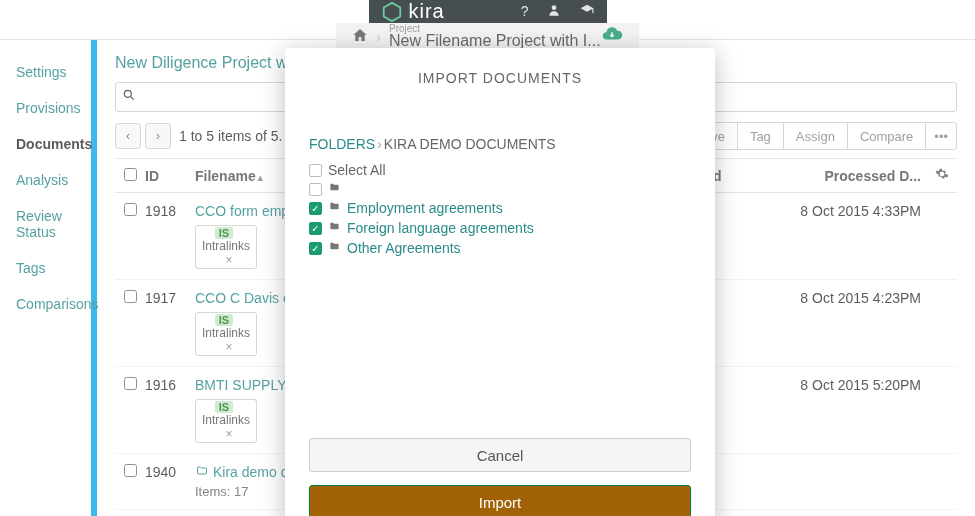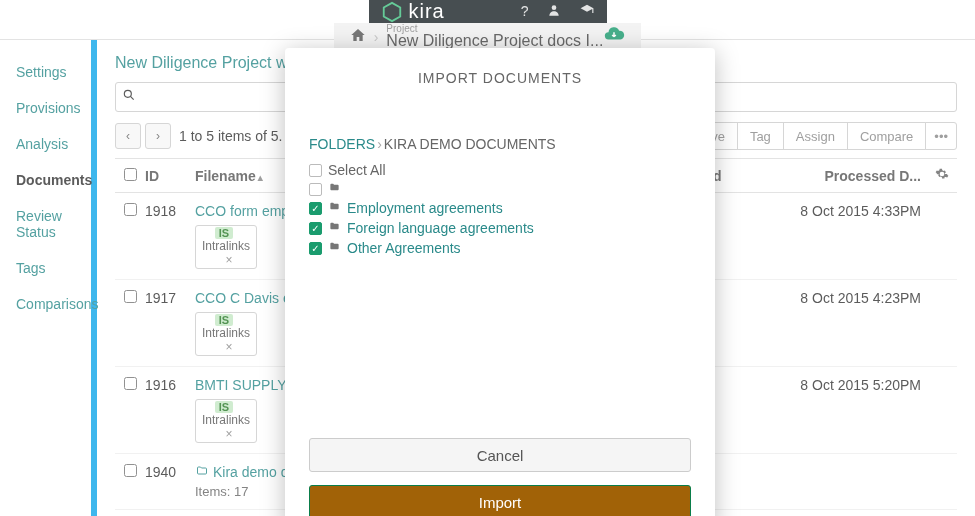--- a/index.html
+++ b/index.html
@@ -111,38 +111,38 @@
   <div class="topbar-right">
     <span style="color:#666;margin-right:8px;">
       <svg width="16" height="16" viewBox="0 0 24 24" fill="#555">
           <path d="M12 3l10 9h-3v9h-5v-6h-4v6H5v-9H2l10-9z"></path>
         </svg>
     </span>
     <span style="color:#bbb;margin-right:8px;">›</span>
     <div class="breadcrumb">
       <div>
         <span class="breadcrumb-small">Project</span>
-        <span class="breadcrumb-title">New Diligence Project docs I...</span>
+        <span class="breadcrumb-title">New Filename Project with I...</span>
       </div>
     </div>
     <span class="cloud-btn">
       <svg width="22" height="22" viewBox="0 0 24 24" fill="#1a9c6e">
           <path d="M19 18H6a4 4 0 010-8 6 6 0 0111.6-1.5A4.5 4.5 0 0119 18z"></path>
           <path d="M12 10v5m0 0l-2-2m2 2l2-2" stroke="#fff" stroke-width="1.6" fill="none"></path>
         </svg>
     </span>
   </div>
 </div>
 
 <div class="layout">
   <div class="sidebar">
     <div class="sidebar-item">Settings</div>
     <div class="sidebar-item">Provisions</div>
+    <div class="sidebar-item active">Documents</div>
     <div class="sidebar-item">Analysis</div>
-    <div class="sidebar-item active">Documents</div>
     <div class="sidebar-item">Review Status</div>
     <div class="sidebar-item">Tags</div>
     <div class="sidebar-item">Comparisons</div>
   </div>
 
   <div class="main">
     <div class="main-title">New Diligence Project with Intra</div>
     <div class="search-row search-wrap">
       <span class="sicon">
         <svg width="14" height="14" viewBox="0 0 24 24" fill="none" stroke="#333" stroke-width="2">

